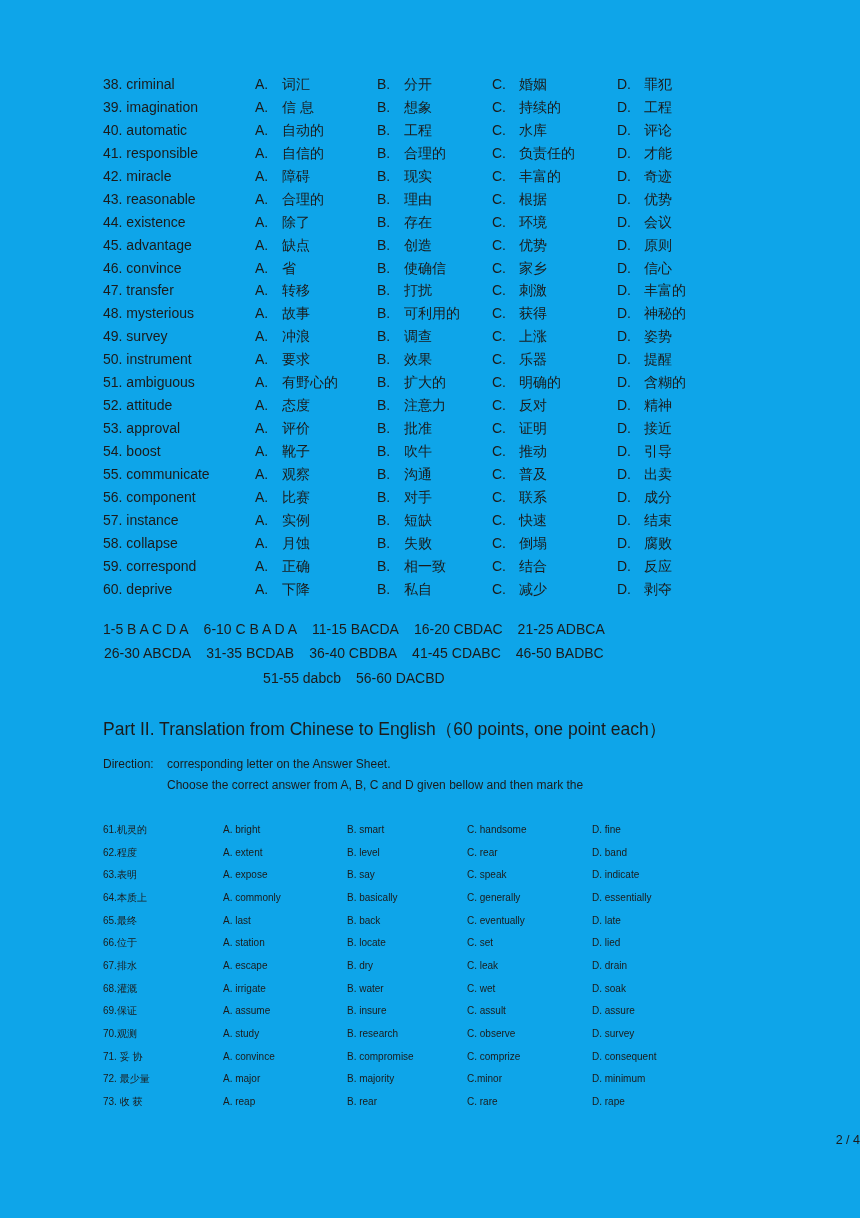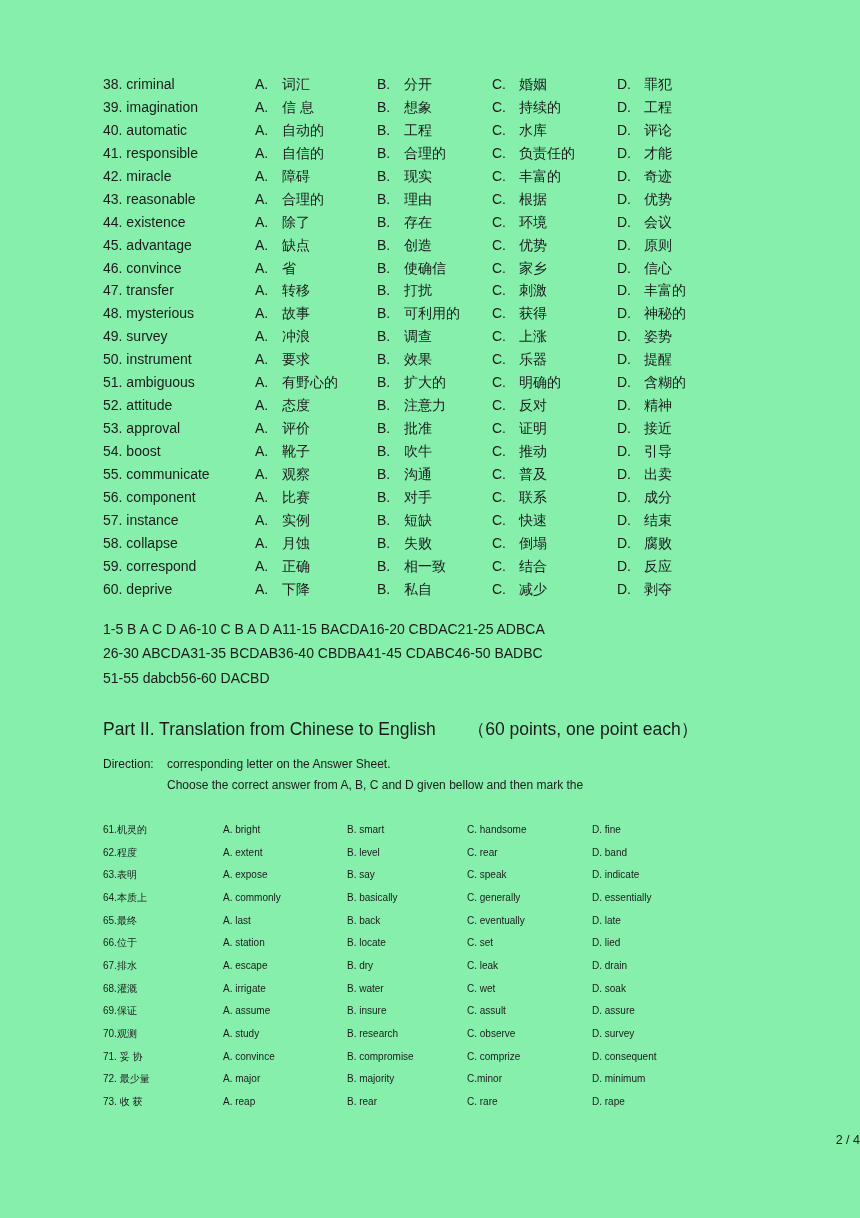--- a/index.html
+++ b/index.html
@@ -3,41 +3,41 @@
 <meta charset="utf-8">
 <style>
   html, body { margin: 0; padding: 0; background: #ffffff; }
   body {
     width: 860px; height: 1218px;
     font-family: "Liberation Sans", "DejaVu Sans", sans-serif;
     color: #1b1b1b;
     position: relative;
     overflow: hidden;
   }
-  .page { position: absolute; inset: 0; background: #86efac; }
+  .page { position: absolute; inset: 0; background: #0ea5e9; }
 
   
   .vocab { position: absolute; left: 103px; top: 73px; width: 720px; }
   .vrow {
     display: grid;
     grid-template-columns: 152px 122px 115px 125px auto;
     height: 22.95px; line-height: 22.95px;
     font-size: 14px; white-space: pre;
   }
   .vrow .letter { display: inline-block; min-width: 27px; }
 
   
   .answer-key { position: absolute; left: 103px; top: 617px; font-size: 14px; }
-  .akline { display: flex; height: 24.3px; line-height: 24.3px; white-space: pre; }
+  .akline { display: flex; gap: 15px; height: 24.3px; line-height: 24.3px; white-space: pre; justify-content: center; }
 
   
   .part2 {
     position: absolute; left: 103px; top: 716px; margin: 0;
     font-size: 17.5px; font-weight: 400; line-height: 26px;
-    display: flex; gap: 32px; white-space: pre;
+    display: flex; white-space: pre;
   }
 
   
   .direction { position: absolute; left: 103px; top: 754px; font-size: 12px; display: flex; }
   .direction .dlabel { width: 64px; line-height: 20.5px; }
   .direction .dlines { line-height: 20.5px; }
 
   
   .translation { position: absolute; left: 103px; top: 819px; width: 720px; }
   .trow {

